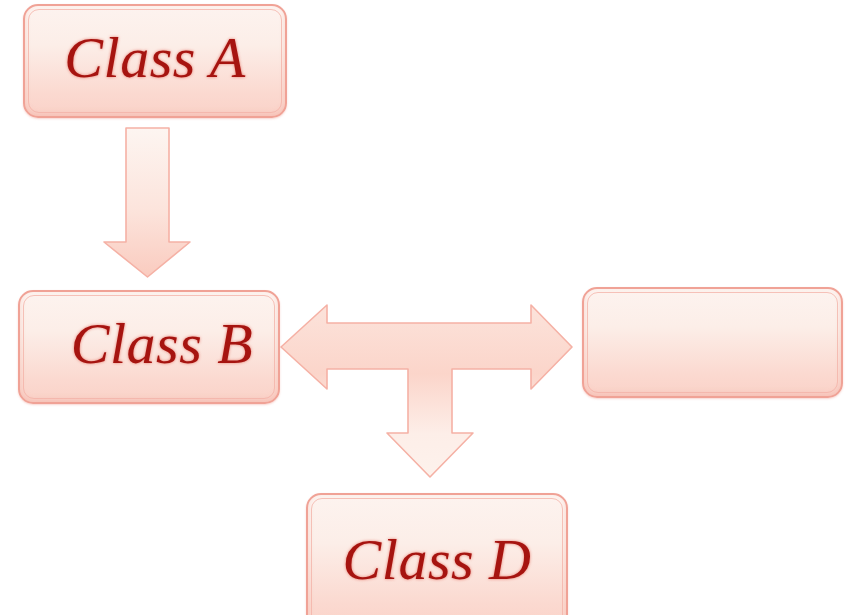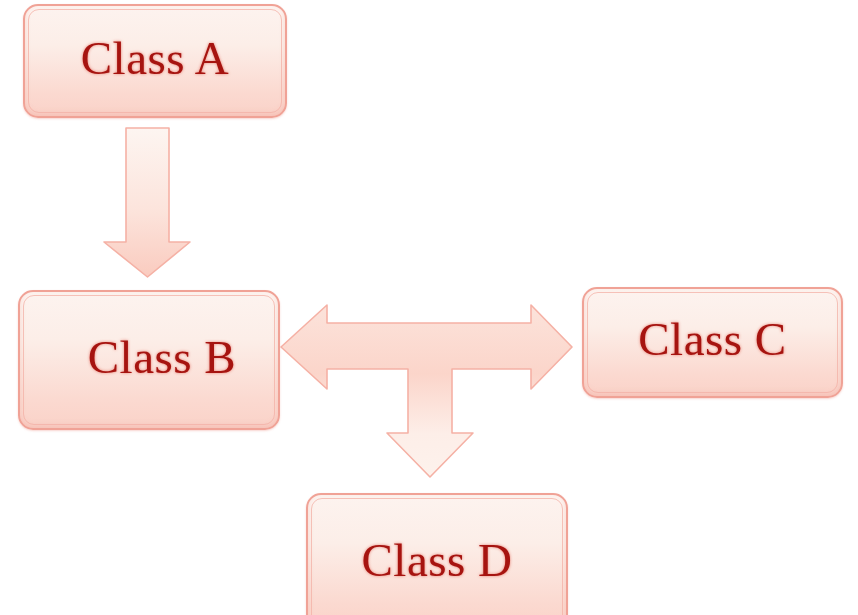--- a/index.html
+++ b/index.html
@@ -28,29 +28,30 @@
   }
   .node .inner-ring {
     position: absolute;
     inset: 3px;
     border: 1px solid rgba(243,176,166,0.75);
     border-radius: 11px;
     pointer-events: none;
   }
   .node .label {
     position: relative;
-    font-size: 47px;
+    font-size: 58px;
     line-height: 1;
     color: #a61410;
     text-shadow: 0 0 3px rgba(219,62,46,0.65);
     letter-spacing: 0.5px;
     padding-bottom: 6px;
+    font-style: italic;
   }
   #node-class-a { left: 23px;  top: 4px;   width: 264px; height: 114px; }
-  #node-class-b { left: 18px;  top: 290px; width: 262px; height: 140px; padding-left: 26px; }
+  #node-class-b { left: 18px;  top: 290px; width: 262px; height: 114px; padding-left: 26px; }
   #node-class-c { left: 582px; top: 287px; width: 261px; height: 111px; }
   #node-class-d { left: 306px; top: 493px; width: 262px; height: 140px; }
   .arrow-layer {
     position: absolute;
     left: 0;
     top: 0;
     width: 858px;
     height: 615px;
     pointer-events: none;
   }
@@ -86,21 +87,20 @@
     <span class="label">Class A</span>
   </div>
 
   <div class="node" id="node-class-b">
     <span class="inner-ring"></span>
     <span class="label">Class B</span>
   </div>
 
   <div class="node" id="node-class-c">
     <span class="inner-ring"></span>
-    <span class="label">Class C</span>
   </div>
 
   <div class="node" id="node-class-d">
     <span class="inner-ring"></span>
     <span class="label">Class D</span>
   </div>
 
 </div>
 
 </body></html>

